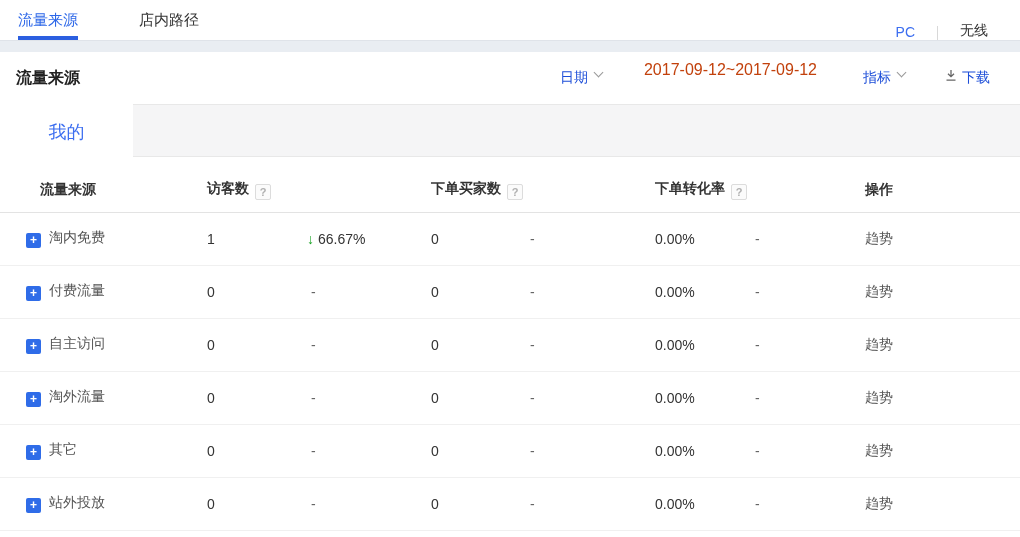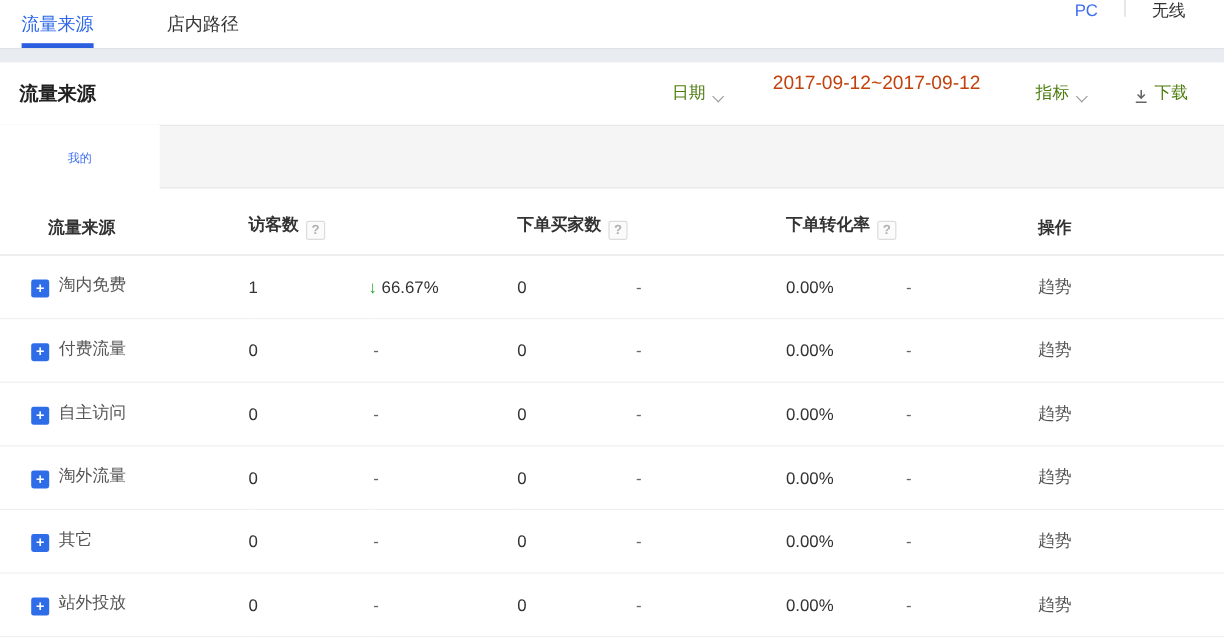--- a/index.html
+++ b/index.html
@@ -8,44 +8,44 @@
 
   
   .topnav { height:40px; background:#fff; display:flex; align-items:center; position:relative; }
   .nav-left { display:flex; align-items:center; height:100%; }
   .nav-item { font-size:15px; color:#333; margin-left:18px; margin-right:45px;
     height:100%; display:flex; align-items:center; position:relative; cursor:pointer; }
   .nav-item.active { color:#2b66e8; }
   .nav-item.active:after { content:""; position:absolute; left:0; right:0; bottom:0;
     height:4px; background:#2b5fe0; }
   .nav-item:not(:first-child){ margin-left:16px;font-family:Liberation Mono, monospace; }
-  .nav-right { position:absolute; right:32px; top:0; height:40px; display:flex; align-items:flex-start; font-size:14px; }
+  .nav-right { position:absolute; right:32px; top:0; height:40px; display:flex; align-items:flex-end; font-size:14px; }
   .nav-pc { color:#3c6ef0; cursor:pointer; }
   .nav-sep { width:1px; height:14px; background:#d8d8d8; margin:0 22px; }
   .nav-wireless { color:#333; cursor:pointer; }
 
   
   .band { height:12px; background:#e9edf2; border-top:1px solid #dfe3e9; }
 
   
   .section-header { height:52px; display:flex; align-items:center; }
   .section-title { font-size:16px; font-weight:bold; color:#222; margin-left:16px; }
   .header-controls { margin-left:auto; display:flex; align-items:center; margin-right:30px; }
-  .ctrl { font-size:14px; color:#4d7c0f; display:flex; align-items:flex-end; cursor:pointer; }
+  .ctrl { font-size:14px; color:#1d4ed8; display:flex; align-items:flex-start; cursor:pointer; }
   .chev { display:inline-block; width:7px; height:7px; border-right:1px solid #999;
     border-bottom:1px solid #999; transform:rotate(45deg); margin-left:7px; margin-bottom:3px; }
   .date-range { font-size:16px; color:#c2410c; margin:0 46px 16px 42px; cursor:pointer; }
   .download { margin-left:40px; }
   .download svg { margin-right:5px; }
 
   
   .tabstrip { height:53px; background:#f5f5f6; border-top:1px solid #e8e8e8;
     border-bottom:1px solid #e8e8e8; display:flex; position:relative; }
   .tab { width:133px; height:100%; display:flex; align-items:center; justify-content:center;
-    font-size:10px; cursor:pointer; }
+    font-size:18px; cursor:pointer; }
   .tab-mine { background:#fff; color:#3c6ef0; width:133px; height:54px; margin-bottom:-1px; margin-top:-1px; border-top:1px solid #fff;}
   .tab-peer { width:148px; color:#666; border-left:1px solid #e4e4e4; border-right:1px solid #e4e4e4; }
 
   
   .table-wrap { margin-top:11px; }
   table { width:1020px; border-collapse:collapse; table-layout:fixed; }
   col.c1{width:207px} col.c2{width:100px} col.c3{width:124px} col.c4{width:99px}
   col.c5{width:125px} col.c6{width:100px} col.c7{width:110px} col.c8{width:155px}
   th, td { text-align:left; font-weight:normal; font-size:14px; padding:0; white-space:nowrap; }
   thead tr { height:44px; border-bottom:1px solid #e3e3e3; }

